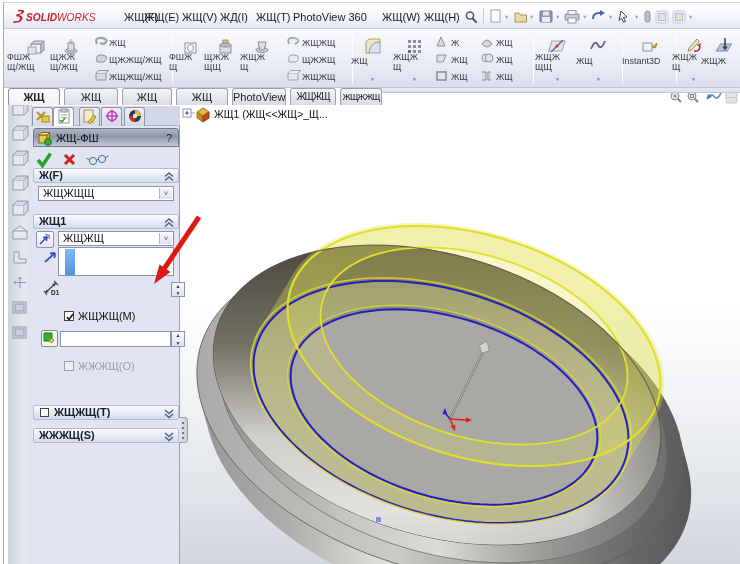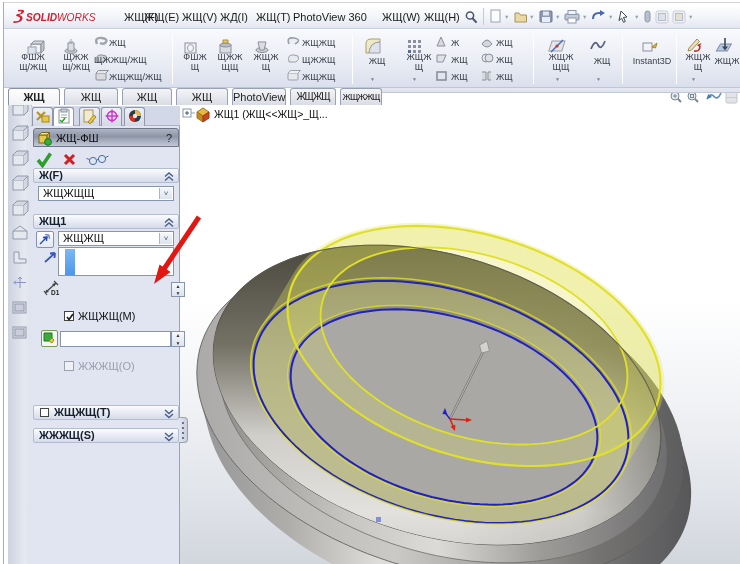--- a/index.html
+++ b/index.html
@@ -4,21 +4,21 @@
 *{margin:0;padding:0;box-sizing:border-box}
 html,body{width:740px;height:564px;overflow:hidden;background:#fff;
 font-family:"Liberation Sans",sans-serif;-webkit-font-smoothing:antialiased}
 .abs{position:absolute}
 #menubar{left:4px;top:5px;width:736px;height:24px;
 background:linear-gradient(#ffffff,#f2f4f9 55%,#e3e7f1);border-bottom:1px solid #c9cedb}
 .mi{position:absolute;top:6px;font-size:11px;color:#1a1a1a}
 #ribbon{left:4px;top:30px;width:736px;height:58px;
 background:linear-gradient(#f8f9fc,#e9ecf4 60%,#d9dfec);border-bottom:1px solid #bfc6d6}
 .rsep{position:absolute;top:4px;height:50px;width:1px;background:#c3c9d8;border-right:1px solid #fdfdfe}
-.rlbl{position:absolute;font-size:9px;color:#3a3f4a;text-align:center;line-height:9.5px;white-space:pre}
+.rlbl{position:absolute;font-size:9px;color:#3a3f4a;text-align:left;line-height:9.5px;white-space:pre}
 .slbl{position:absolute;font-size:9px;color:#3a3f4a;white-space:nowrap}
 .drop{position:absolute;font-size:5px;color:#7a8194}
 #tabsrow{left:4px;top:88px;width:736px;height:18px;z-index:6}
 .tab{position:absolute;top:0;height:17px;border:1px solid #9aa2b2;border-bottom:none;
 border-radius:3px 3px 0 0;background:linear-gradient(#f4f5f8,#d9dce4);
 font-size:11px;color:#222;text-align:center;line-height:16px}
 .tab.act{background:linear-gradient(#fefefe,#f0f1f5);border-color:#8890a2;font-weight:bold}
 #lstrip{left:8px;top:94px;width:24px;height:470px;
 background:linear-gradient(90deg,#cdd2df,#e6e9f1 70%,#dfe3ed);border-right:1px solid #b7bdcc}
 #panel{left:31px;top:106px;width:149px;height:458px;background:#e0e5f1;border-right:1px solid #9aa2b4}
@@ -284,21 +284,21 @@
 Щ</div>
 <div class="rlbl" style="left:531px;top:23px;width:52px">ЖЩЖ
 ЩЩ</div>
 <div class="rlbl" style="left:572px;top:27px;width:52px">ЖЩ</div>
 <div class="rlbl" style="left:618px;top:27px;width:60px">Instant3D</div>
 <div class="rlbl" style="left:668px;top:23px;width:52px">ЖЩЖ
 Щ</div>
 <div class="rlbl" style="left:697px;top:27px;width:52px">ЖЩЖ</div>
 
 <div class="slbl" style="left:105px;top:8px">ЖЩ</div>
-<div class="slbl" style="left:90px;top:25px">ЩЖЖЩ/ЖЩ</div>
+<div class="slbl" style="left:105px;top:25px">ЩЖЖЩ/ЖЩ</div>
 <div class="slbl" style="left:105px;top:42px">ЖЩЖЩ/ЖЩ</div>
 <div class="slbl" style="left:298px;top:8px">ЖЩЖЩ</div>
 <div class="slbl" style="left:298px;top:25px">ЩЖЖЩ</div>
 <div class="slbl" style="left:298px;top:42px">ЖЩЖЩ</div>
 <div class="slbl" style="left:447px;top:8px">Ж</div>
 <div class="slbl" style="left:447px;top:25px">ЖЩ</div>
 <div class="slbl" style="left:447px;top:42px">ЖЩ</div>
 <div class="slbl" style="left:492px;top:8px">ЖЩ</div>
 <div class="slbl" style="left:492px;top:25px">ЖЩ</div>
 <div class="slbl" style="left:492px;top:42px">ЖЩ</div>

